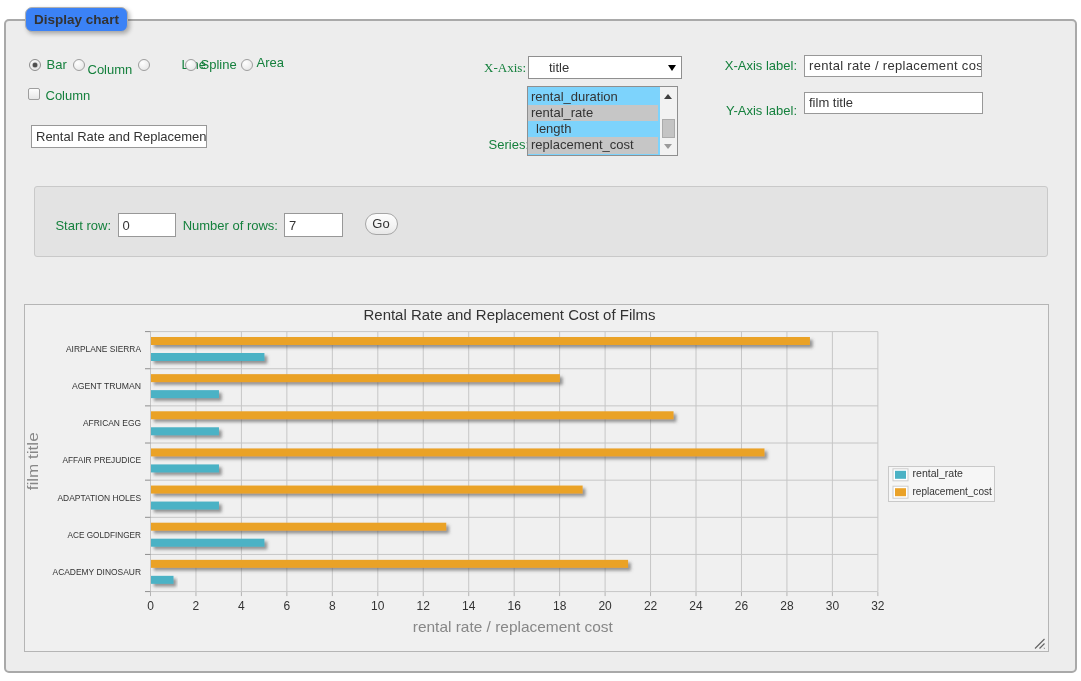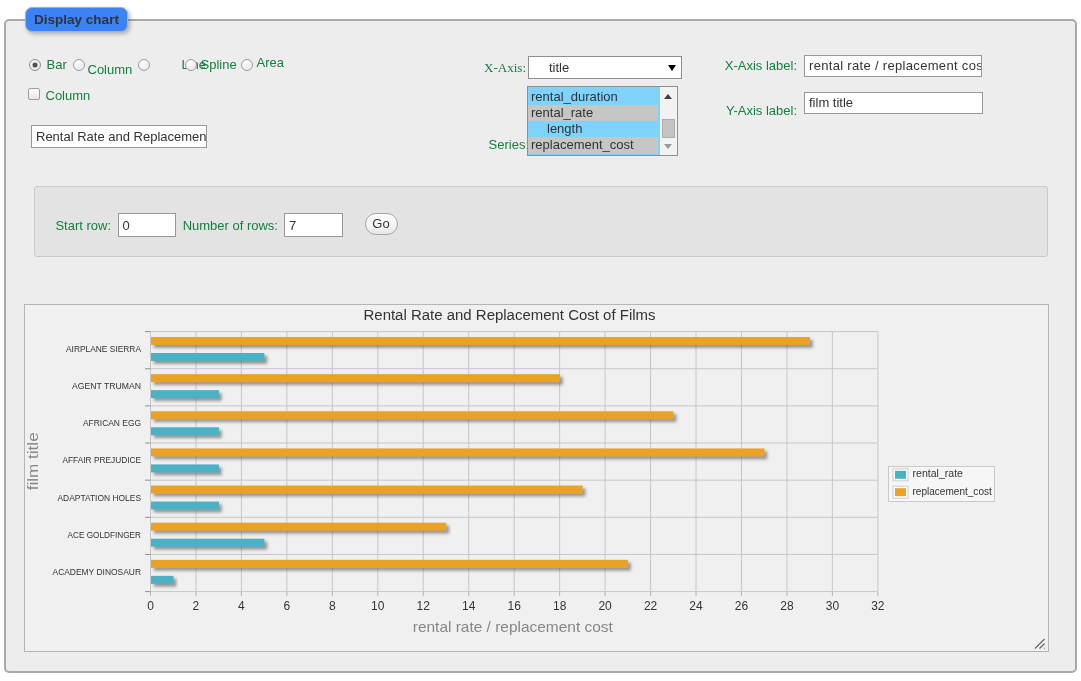--- a/index.html
+++ b/index.html
@@ -34,21 +34,21 @@
 <div class="inp" style="left:31px;top:125px;width:176px;height:23px;line-height:21px;">Rental Rate and Replacement Cost of Films</div>
 
 <div class="lbl" style="left:446px;top:59.5px;width:80px;text-align:right;font-family:Liberation Serif, serif;">X-Axis:</div>
 <div class="inp" style="left:528px;top:56px;width:154px;height:23px;line-height:21px;border-color:#8f8f8f;padding-left:20px;">title</div>
 <div class="abs" style="left:667.5px;top:65px;width:0;height:0;border-left:4.5px solid transparent;border-right:4.5px solid transparent;border-top:6.5px solid #000;"></div>
 
 <div class="lbl" style="left:447px;top:137px;width:82px;text-align:right;">Series:</div>
 <div class="abs" style="left:527px;top:85.5px;width:151px;height:70px;background:#7dd3fc;border:1px solid #8f8f8f;overflow:hidden;">
   <div class="abs" style="left:0;top:2px;width:130px;height:16.3px;line-height:16.3px;padding-left:3px;">rental_duration</div>
   <div class="abs" style="left:0;top:18.3px;width:130px;height:16.3px;line-height:16.3px;padding-left:3px;background:#c6c6c6;">rental_rate</div>
-  <div class="abs" style="left:0;top:34.6px;width:130px;height:16.3px;line-height:16.3px;padding-left:19px;">length</div>
+  <div class="abs" style="left:0;top:34.6px;width:130px;height:16.3px;line-height:16.3px;padding-left:8px;">length</div>
   <div class="abs" style="left:0;top:50.9px;width:130px;height:16.3px;line-height:16.3px;padding-left:3px;background:#c6c6c6;">replacement_cost</div>
 
   <div class="abs" style="left:131.5px;top:0;width:17.5px;height:68px;background:#f2f2f2;"></div>
   <div class="abs" style="left:136px;top:7px;width:0;height:0;border-left:4px solid transparent;border-right:4px solid transparent;border-bottom:5px solid #3f3f3f;"></div>
   <div class="abs" style="left:134px;top:32.5px;width:13px;height:18.5px;background:#c4c4c4;border:1px solid #ababab;"></div>
   <div class="abs" style="left:136px;top:57px;width:0;height:0;border-left:4px solid transparent;border-right:4px solid transparent;border-top:5px solid #9a9a9a;"></div>
 </div>
 
 <div class="lbl" style="left:708px;top:58px;width:89px;text-align:right;">X-Axis label:</div>
 <div class="inp" style="left:804px;top:55px;width:178px;height:22px;line-height:20px;letter-spacing:0.32px;">rental rate / replacement cost</div>

